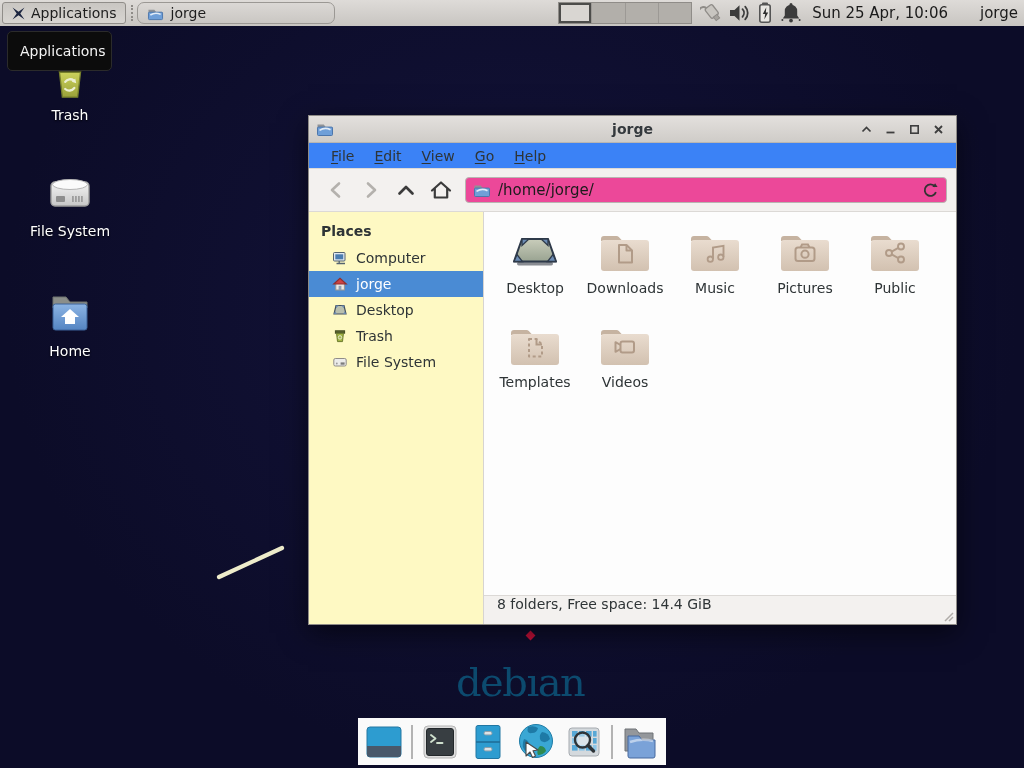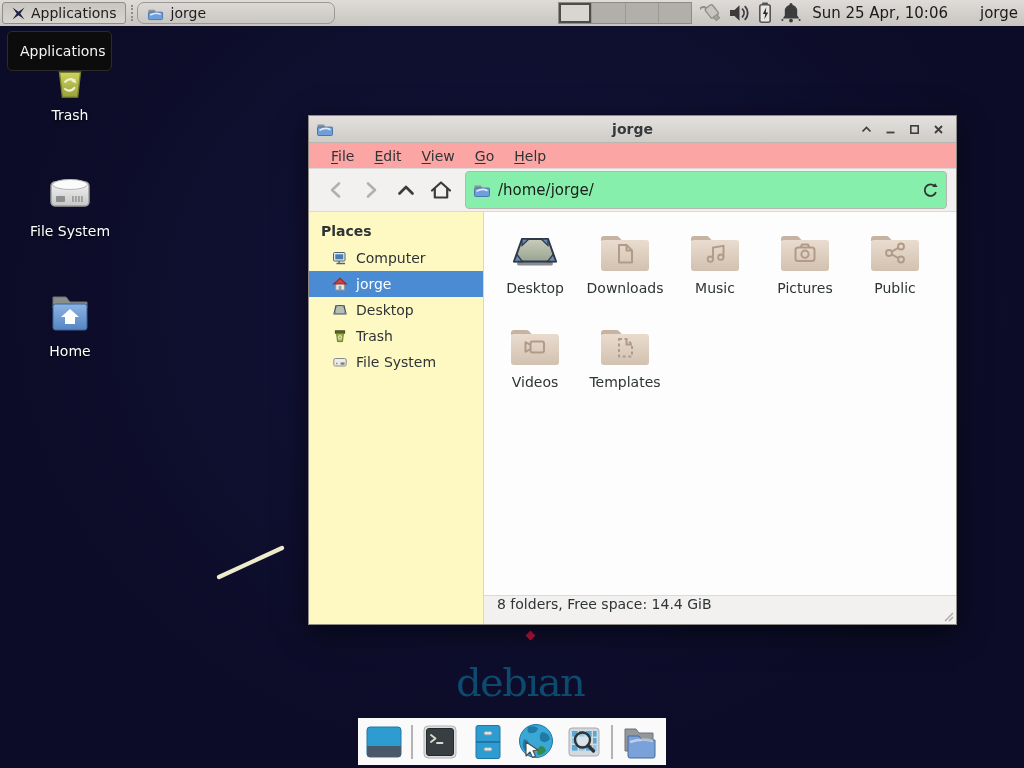--- a/index.html
+++ b/index.html
@@ -65,32 +65,32 @@
     height:27px; background:linear-gradient(#e3e0dd,#cfccc8);
     border-bottom:1px solid #b9b6b2; display:flex; align-items:center; position:relative;
     flex:0 0 27px;
   }
   .titlebar .wicon { margin-left:7px; display:flex; }
   .title { position:absolute; left:50%; transform:translateX(-50%); font-weight:bold; font-size:14px; color:#34393d; }
   .wctrls { margin-left:auto; display:flex; gap:9px; padding-right:10px; }
   .wbtn { width:15px; height:15px; display:flex; align-items:center; justify-content:center; }
 
   .menubar {
-    height:26px; flex:0 0 26px; background:#fca5a5; border-bottom:1px solid #dcd9d6;
+    height:26px; flex:0 0 26px; background:#3b82f6; border-bottom:1px solid #dcd9d6;
     display:flex; align-items:center; padding-left:12px; font-size:14px; color:#2e3436;
   }
   .mitem { padding:3px 10px; }
 
   .toolbar {
     height:43px; flex:0 0 43px; background:#f3f1ef; border-bottom:1px solid #dcd9d6;
     display:flex; align-items:center; padding:0 9px;
   }
   .navbtn { width:35px; height:32px; display:flex; align-items:center; justify-content:center; }
   .pathbar {
-    flex:1; height:38px; margin-left:7px; background:#86efac; border:1px solid #b8b5b1;
+    flex:1; height:26px; margin-left:7px; background:#ec4899; border:1px solid #b8b5b1;
     border-radius:4px; display:flex; align-items:center; padding:0 7px; gap:7px;
     font-size:15px; color:#1b1b1b;
   }
   .pathbar .reload { margin-left:auto; display:flex; }
 
   .content { flex:1; display:flex; min-height:0; }
   .sidebar { width:175px; background:#fef9c3; border-right:1px solid #d7d4d1; padding-top:4px; font-size:14px; color:#2e3436; }
   .shdr { font-weight:bold; padding:7px 0 6px 12px; }
   .srow { height:26px; display:flex; align-items:center; gap:8px; padding-left:23px; }
   .srow.selected { background:#4a8bd4; color:#fff; }
@@ -486,39 +486,39 @@
             </svg>
           </div>
           <div class="flabel">Public</div>
         </div>
 
         <div class="fcell">
           <div class="fimg">
             <svg width="52" height="42" viewBox="0 0 52 42">
               <path d="M2 8 a3 3 0 0 1 3 -3 h12.5 a3 3 0 0 1 2.3 1.1 L23.5 10 H2 z" fill="#c6b3a1"></path>
               <rect x="2" y="9" width="48" height="31" rx="3" fill="url(#fg)"></rect>
-              <rect x="21.5" y="16.5" width="13.5" height="11" rx="2" fill="none" stroke="#b19b88" stroke-width="2"></rect>
-              <path d="M21.5 20 l-5 -2.8 v9.6 l5 -2.8" fill="none" stroke="#b19b88" stroke-width="2" stroke-linejoin="round"></path>
-            </svg>
-          </div>
-          <div class="flabel">Videos</div>
-        </div>
-
-        <div class="fcell">
-          <div class="fimg">
-            <svg width="52" height="42" viewBox="0 0 52 42">
-              <path d="M2 8 a3 3 0 0 1 3 -3 h12.5 a3 3 0 0 1 2.3 1.1 L23.5 10 H2 z" fill="#c6b3a1"></path>
-              <rect x="2" y="9" width="48" height="31" rx="3" fill="url(#fg)"></rect>
               <g fill="none" stroke="#b19b88" stroke-width="2" stroke-dasharray="3 2.6" stroke-linejoin="round">
                   <path d="M20 14 h7.5 l5.5 5.5 v12 h-13 z"></path>
                 </g>
               <path d="M27.5 14 v5.5 h5.5" fill="none" stroke="#b19b88" stroke-width="2"></path>
             </svg>
           </div>
           <div class="flabel">Templates</div>
+        </div>
+
+        <div class="fcell">
+          <div class="fimg">
+            <svg width="52" height="42" viewBox="0 0 52 42">
+              <path d="M2 8 a3 3 0 0 1 3 -3 h12.5 a3 3 0 0 1 2.3 1.1 L23.5 10 H2 z" fill="#c6b3a1"></path>
+              <rect x="2" y="9" width="48" height="31" rx="3" fill="url(#fg)"></rect>
+              <rect x="21.5" y="16.5" width="13.5" height="11" rx="2" fill="none" stroke="#b19b88" stroke-width="2"></rect>
+              <path d="M21.5 20 l-5 -2.8 v9.6 l5 -2.8" fill="none" stroke="#b19b88" stroke-width="2" stroke-linejoin="round"></path>
+            </svg>
+          </div>
+          <div class="flabel">Videos</div>
         </div>
 
       </div>
 
       <div class="statusbar">
         <span>8 folders, Free space: 14.4 GiB</span>
         <svg class="grip" width="12" height="12">
           <path d="M11 3 L3 11 M11 7 L7 11" stroke="#b0ada9" stroke-width="1.5"></path>
         </svg>
       </div>

